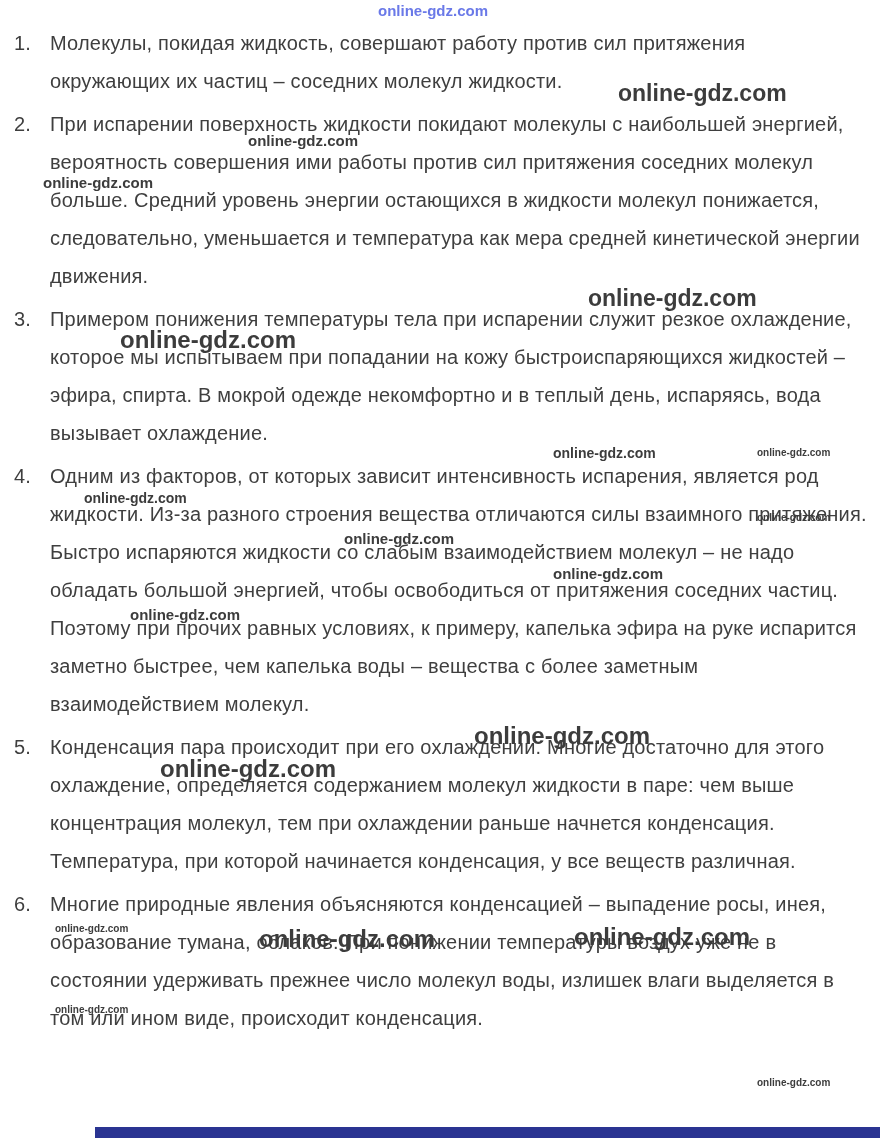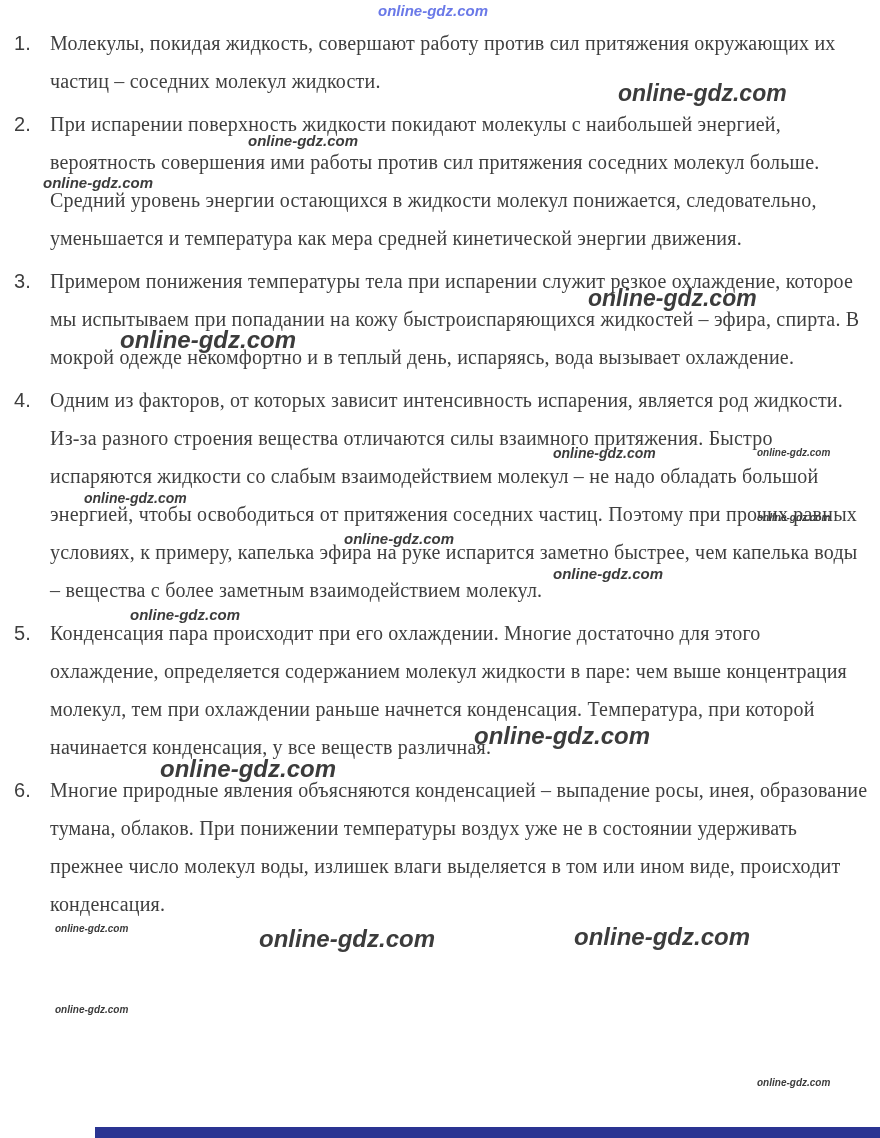--- a/index.html
+++ b/index.html
@@ -34,27 +34,25 @@
     margin-bottom: 5px;
   }
   .num {
     flex: none;
     width: 36px;
     padding-left: 14px;
     box-sizing: content-box;
   }
   .txt {
     width: 818px;
-    font-family: Liberation Serif, serif;
   }
   .wm {
     position: absolute;
     white-space: nowrap;
     color: #3c3c3c;
-    font-style: italic;
   }
   .wm-lg { font-size: 23px; font-weight: 600; }
   .wm-md { font-size: 15px; font-weight: 700; }
   .wm-sm { font-size: 10px; font-weight: 700; }
   .wm-top { font-size: 15px; font-weight: 700; }
   .bottom-bar {
     position: absolute;
     left: 95px;
     right: 0;
     bottom: 0;

